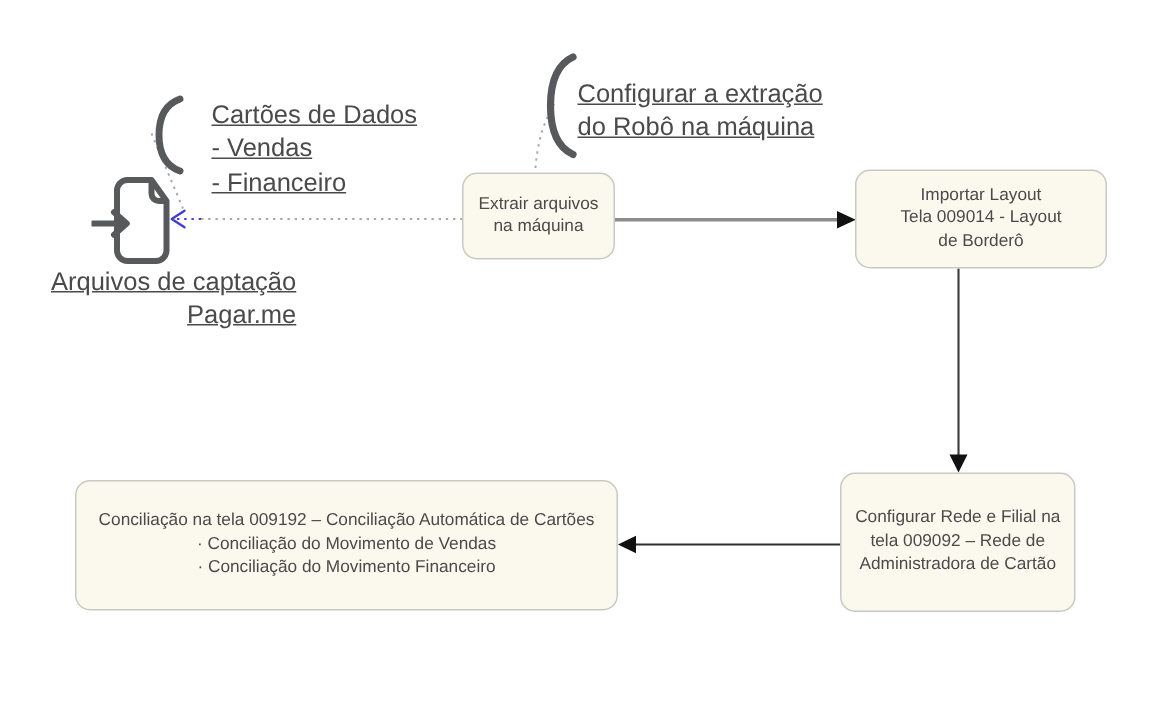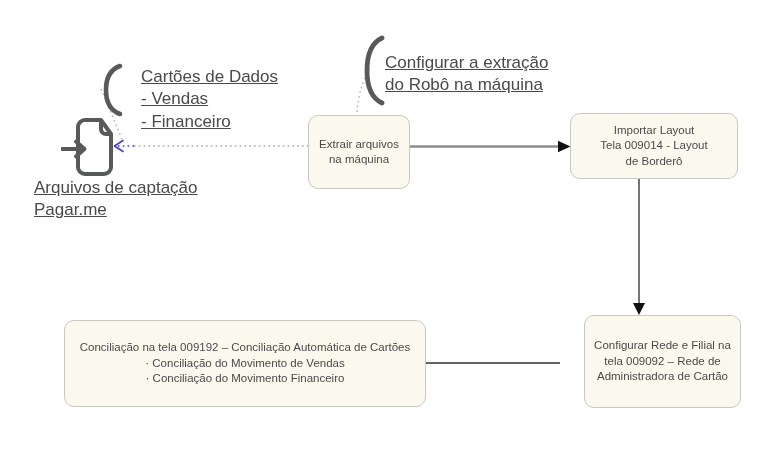--- a/index.html
+++ b/index.html
@@ -17,34 +17,34 @@
     background:#fbf9ee;
     border:1px solid #c9c9c3;
     border-radius:10px;
     display:flex;align-items:center;justify-content:center;
     text-align:center;
     font-size:11.5px;line-height:1.34;
     color:#4a4a4a;
     box-sizing:border-box;
   }
   .node span{white-space:pre-line;}
-  #node-extrair{left:308px;top:115px;width:102px;height:74px;}
+  #node-extrair{left:308px;top:115px;width:102px;height:58px;}
   #node-importar{left:570px;top:113px;width:168px;height:66px;}
-  #node-rede{left:560px;top:315px;width:157px;height:93px;margin-left:24px;}
-  #node-conciliacao{left:50px;top:320px;width:362px;height:87px;margin-left:14px;}
+  #node-rede{left:560px;top:315px;width:157px;height:93px;}
+  #node-conciliacao{left:50px;top:320px;width:362px;height:87px;}
   .note{
     position:absolute;
     font-size:17px;line-height:1.32;
     color:#4a4a4a;
     white-space:pre-line;
     text-decoration:underline;
   }
   #note-captacao{left:141px;top:66px;}
   #note-robo{left:385px;top:52px;}
-  #note-arquivos{left:34px;top:177px;}
+  #note-arquivos{left:34px;top:177px;text-align:right;}
   .icon-wrap{position:absolute;}
   #icon-file{left:61px;top:116px;width:56px;height:62px;}
 </style>
 </head>
 <body>
 
 <div class="canvas">
 
   <svg class="layer" viewBox="0 0 777 470" aria-hidden="true">
 

